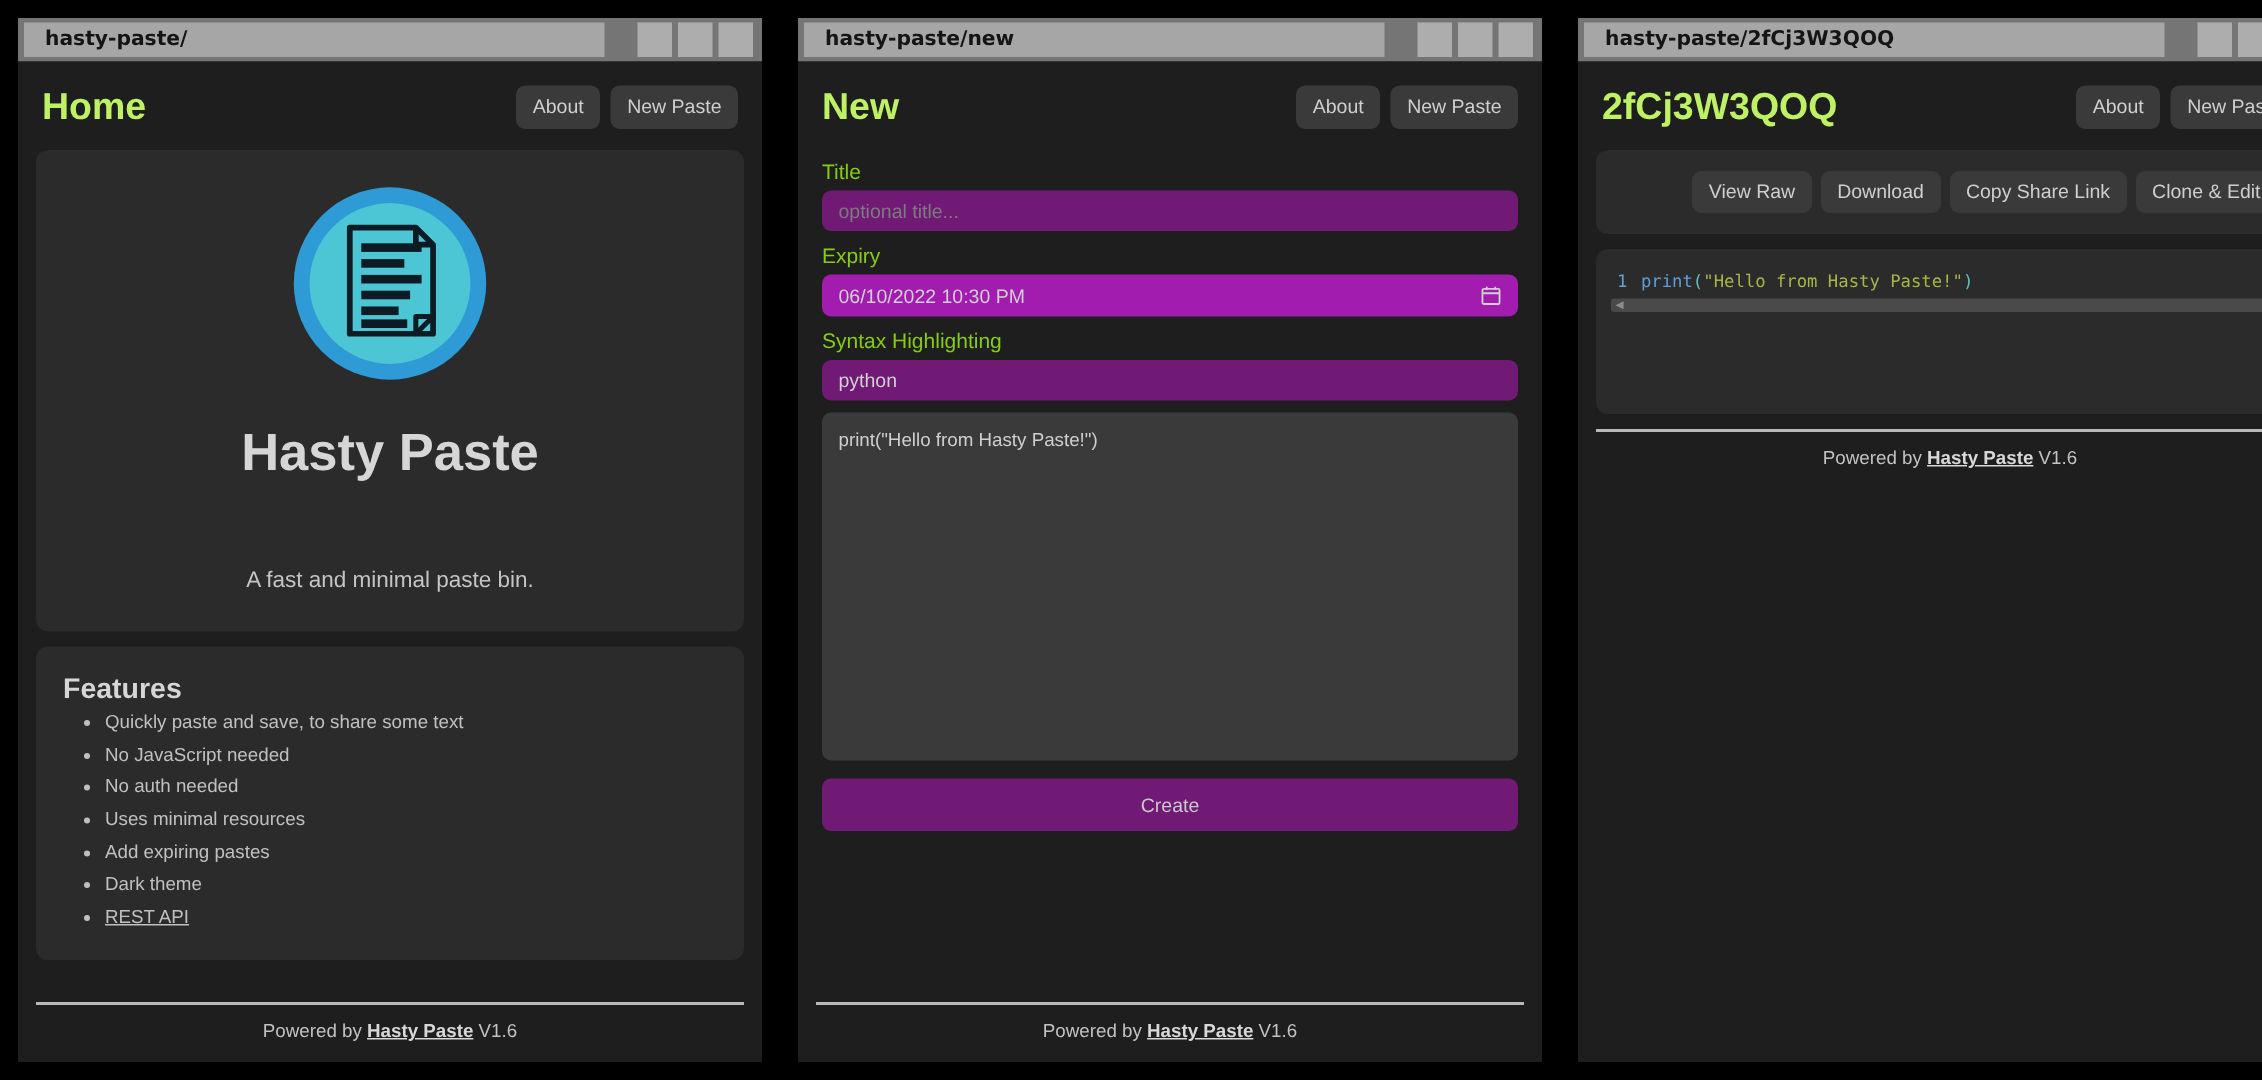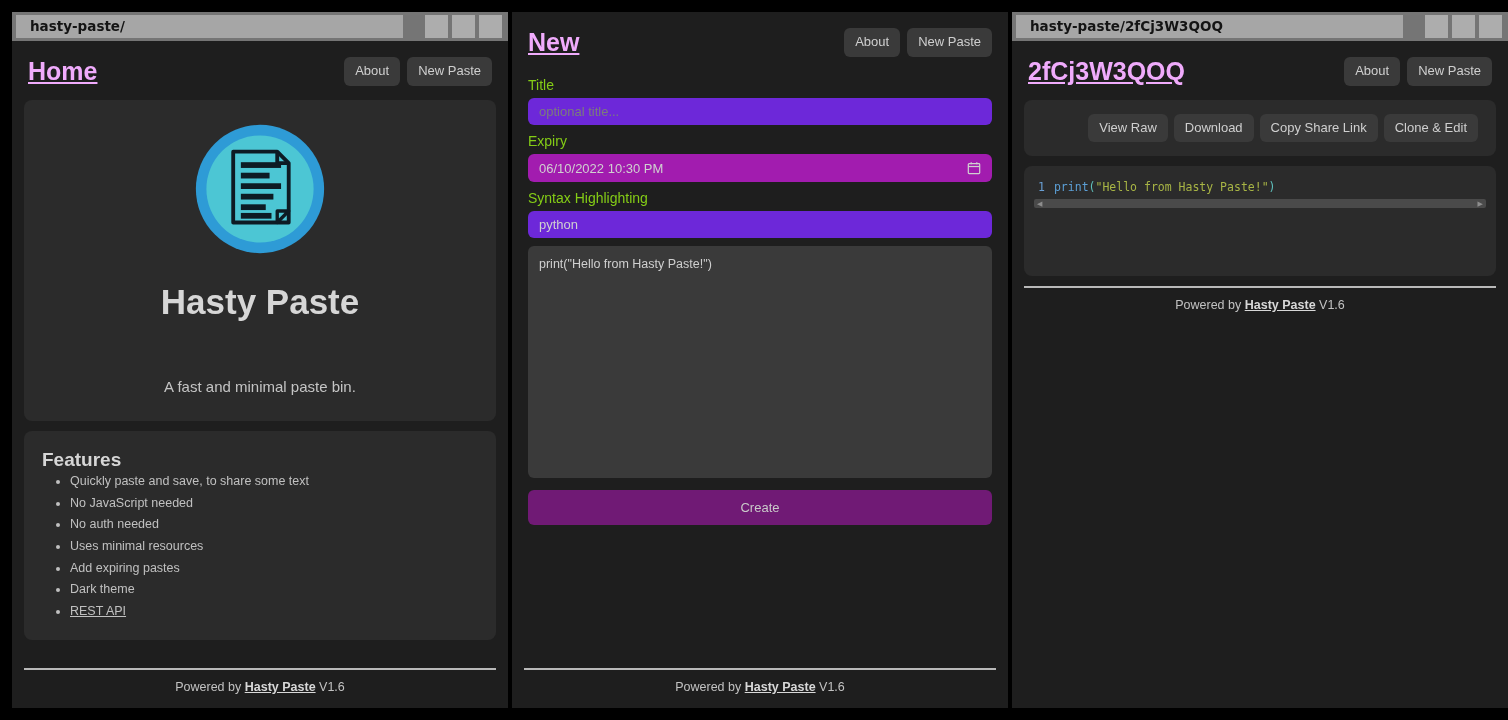--- a/index.html
+++ b/index.html
@@ -11,21 +11,21 @@
     font-family: "Liberation Sans", sans-serif;
     overflow: hidden;
   }
 
   .screen {
     position: relative;
     width: 1508px;
     height: 512px;
     background: #000000;
     display: flex;
-    gap: 4px;
+    gap: 24px;
     padding: 12px 8px 12px 12px;
   }
 
   
   .window {
     width: 496px;
     height: 696px;
     background: #1e1e1e;
     display: flex;
     flex-direction: column;
@@ -85,24 +85,23 @@
     display: flex;
     align-items: center;
     justify-content: space-between;
     padding: 16px 4px 14px 4px;
     flex: 0 0 auto;
   }
 
   .nav-title {
     font-size: 25px;
     font-weight: bold;
-    color: #f0abfc;
+    color: #bef264;
     letter-spacing: 0px;
     font-family: "Liberation Sans", sans-serif;
-    text-decoration: underline;
   }
 
   .nav-links { display: flex; gap: 7px; align-items: center; }
 
   .btn {
     background: #3a3a3a;
     color: #cfcfcf;
     border: none;
     border-radius: 6px;
     font-size: 13px;
@@ -175,21 +174,21 @@
     display: block;
     font-size: 14px;
     color: #84cc16;
     margin-bottom: 5px;
     margin-top: 6px;
   }
 
   .input {
     display: block;
     width: 100%;
-    background: #6d28d9;
+    background: #701a75;
     border: none;
     border-radius: 6px;
     color: #d0d0d0;
     font-size: 13px;
     padding: 8px 11px;
     font-family: "Liberation Sans", sans-serif;
     margin-bottom: 8px;
     height: 27px;
     line-height: 11px;
   }
@@ -362,20 +361,28 @@
 
       <div class="spacer"></div>
 
       <div class="footer">
         <span>Powered by </span><a href="#">Hasty Paste</a><span> V1.6</span>
       </div>
     </div>
   </div>
 
   <div class="window">
+    <div class="titlebar">
+      <div class="titlebar-label">hasty-paste/new</div>
+      <div class="win-ctrls">
+        <div class="win-btn"></div>
+        <div class="win-btn"></div>
+        <div class="win-btn"></div>
+      </div>
+    </div>
 
     <div class="page">
       <div class="navbar">
         <div class="nav-title">New</div>
         <div class="nav-links">
           <button class="btn">About</button>
           <button class="btn">New Paste</button>
         </div>
       </div>
 

